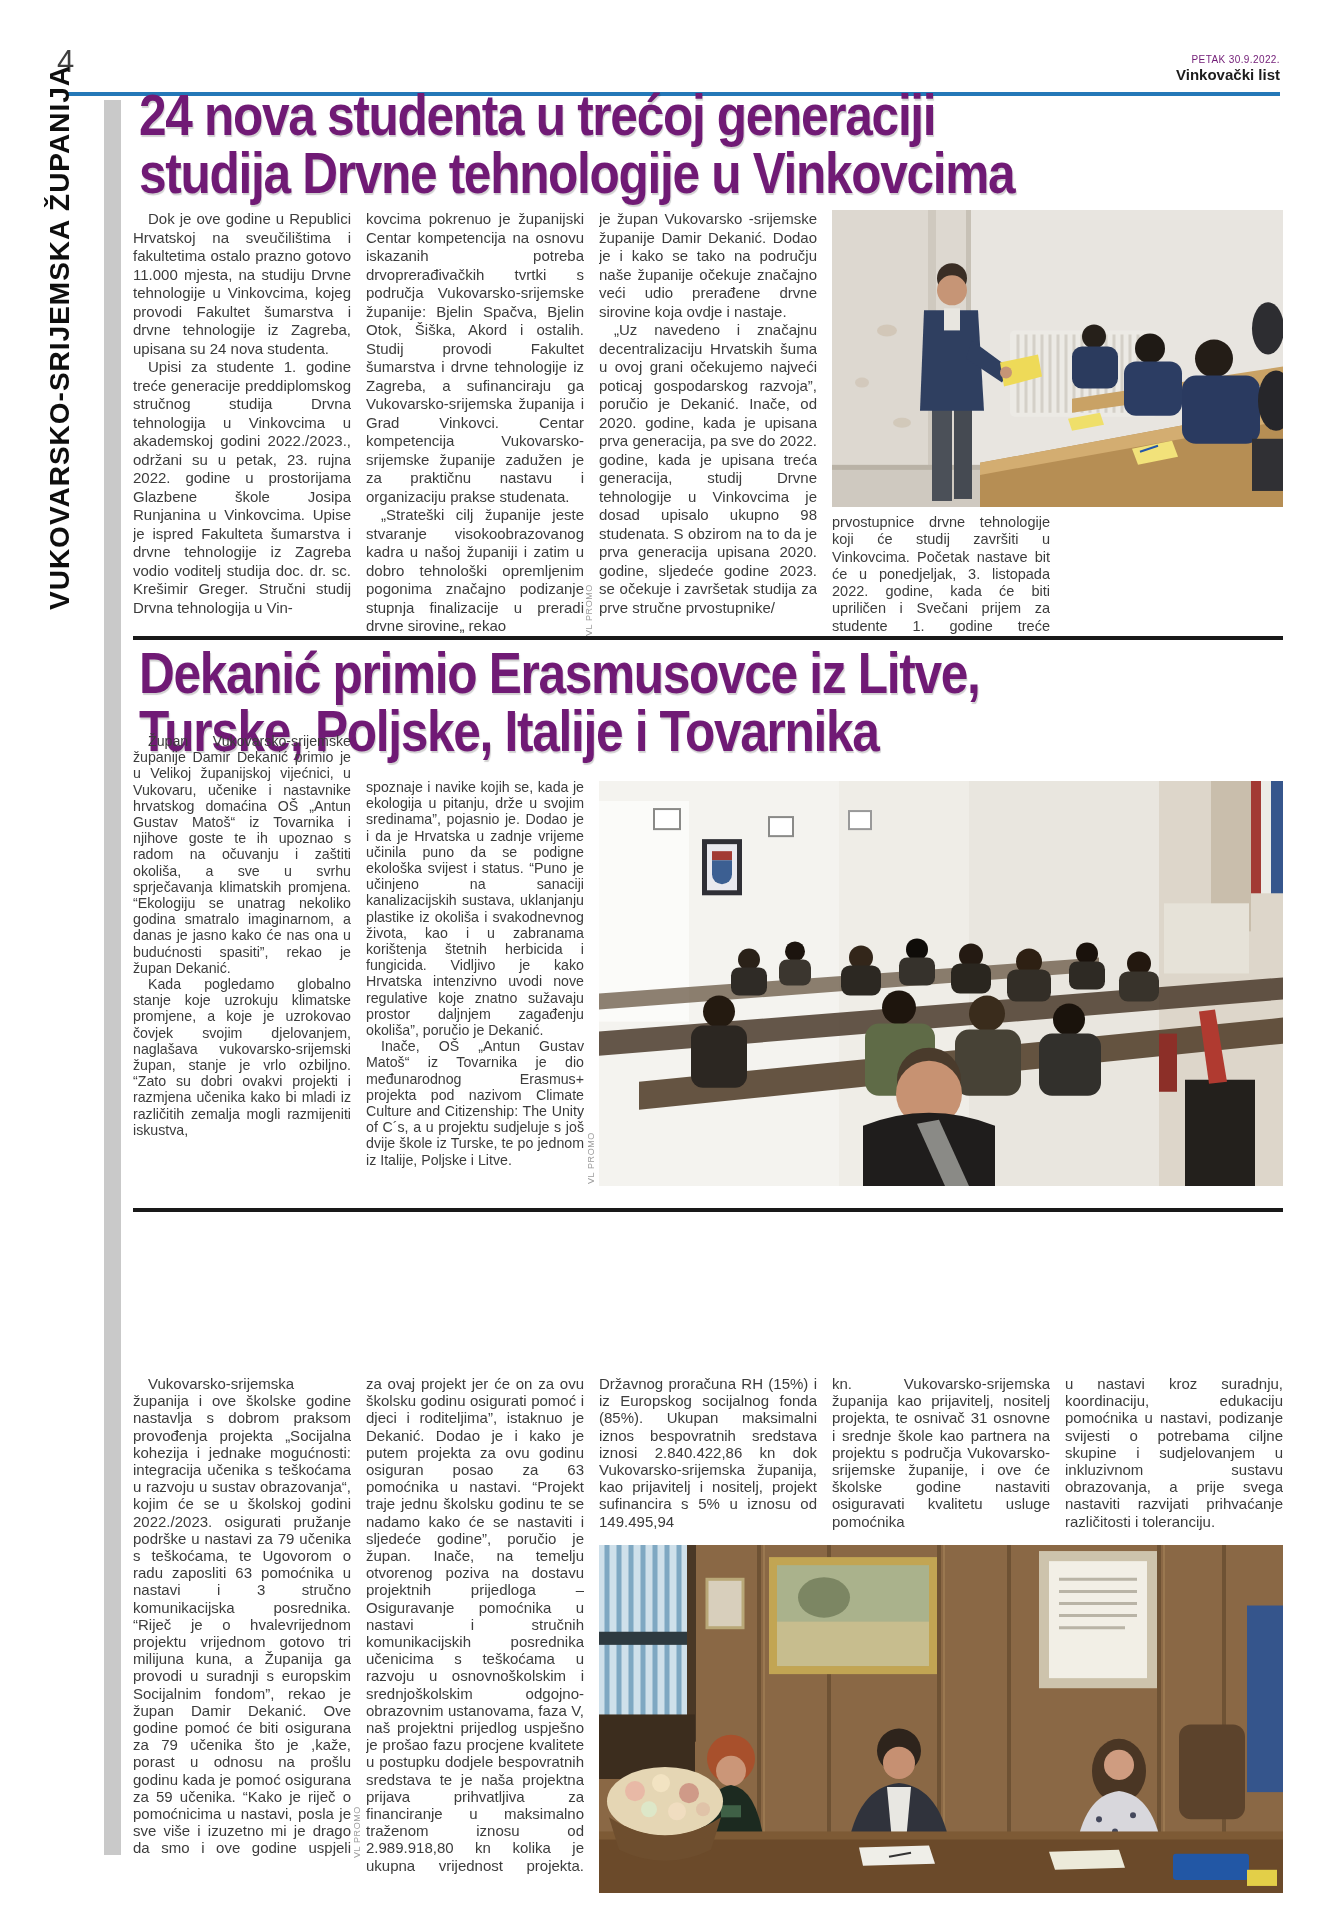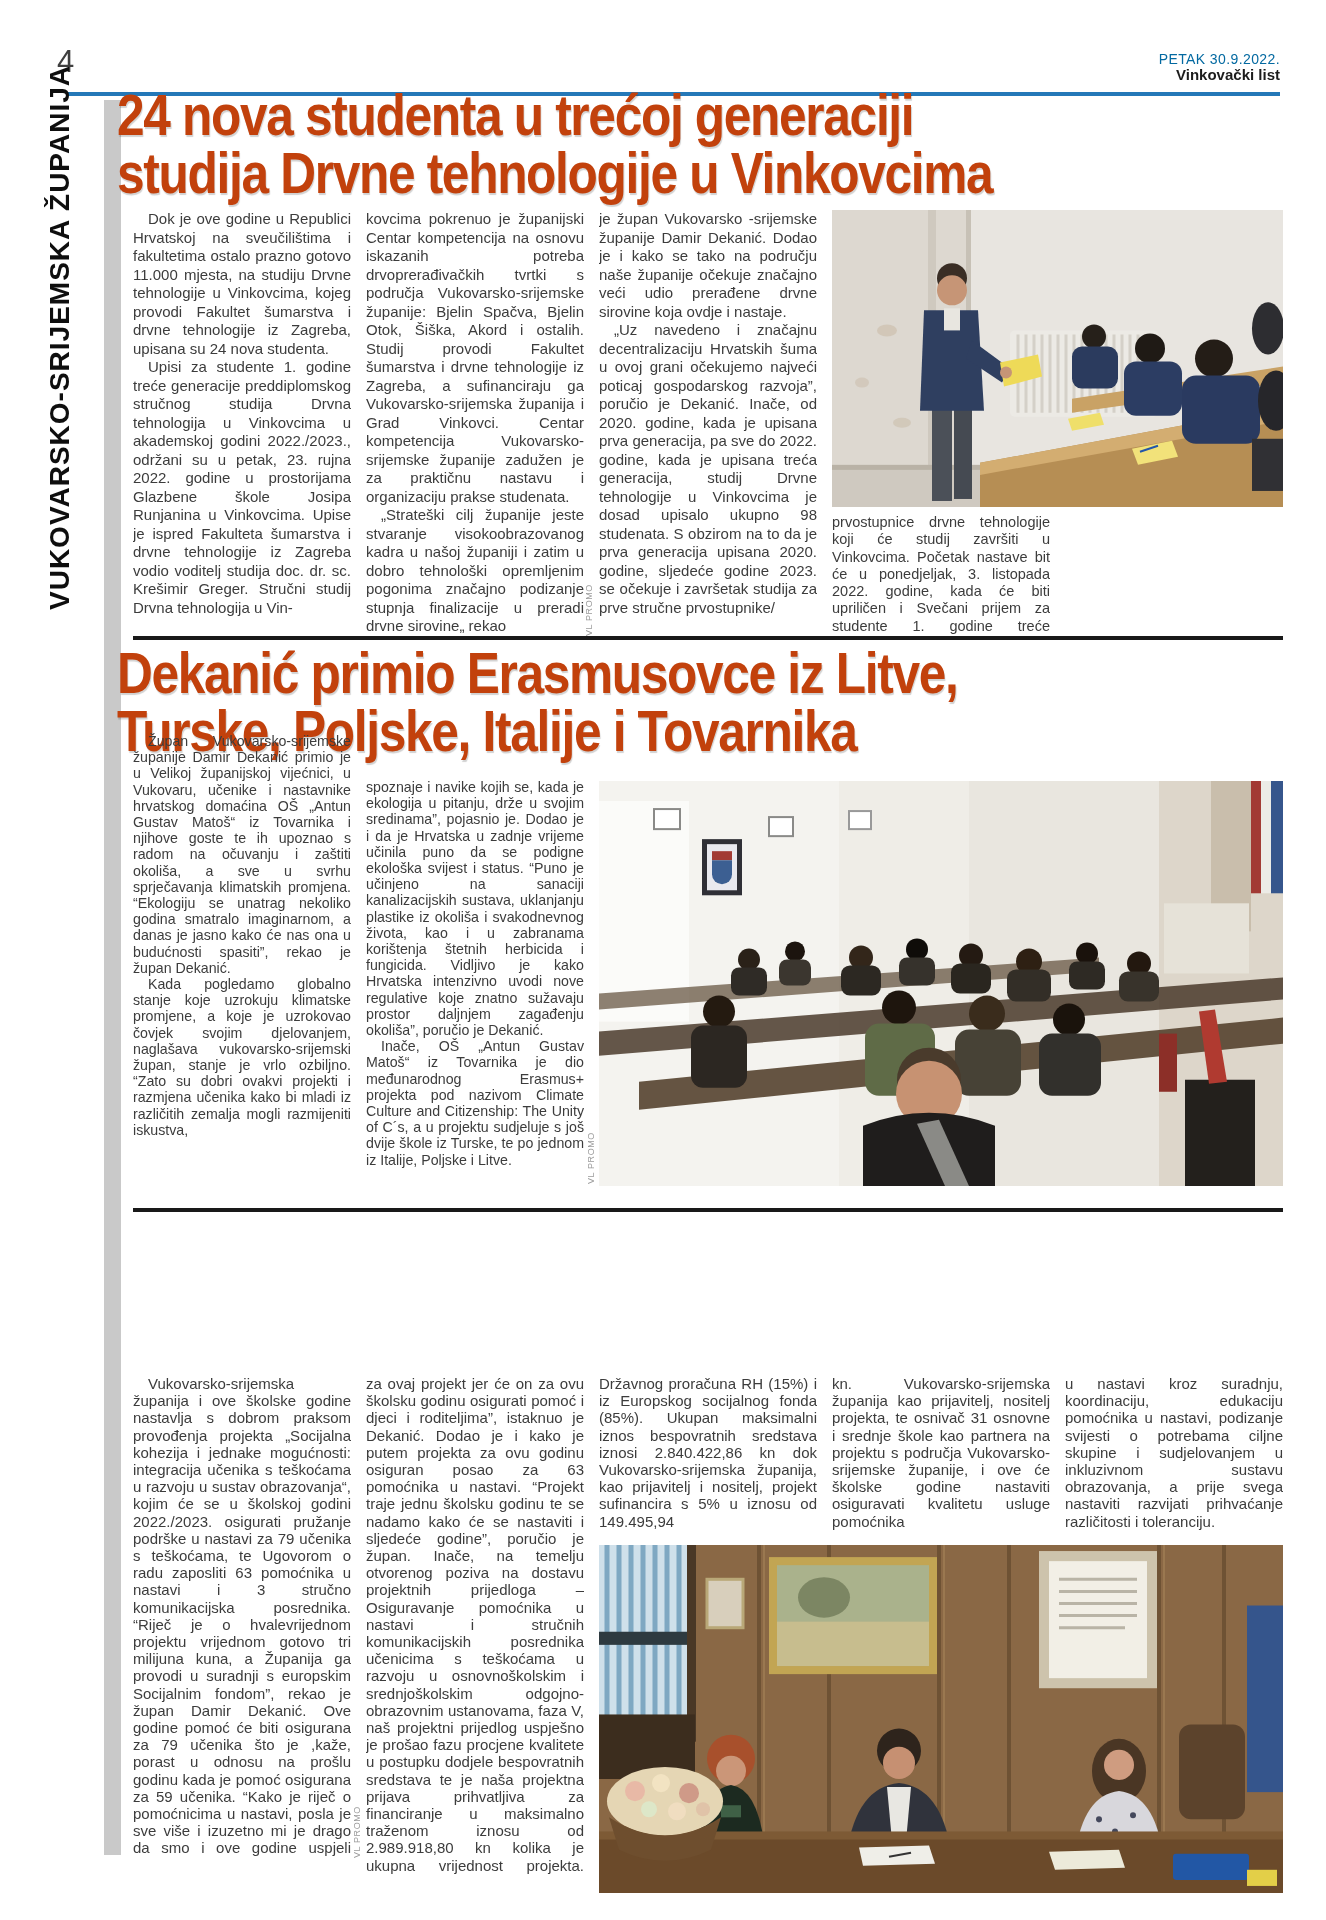--- a/index.html
+++ b/index.html
@@ -1,30 +1,30 @@
 <!DOCTYPE html>
 <html lang="hr"><head>
 <meta charset="utf-8">
 <style>
   html,body{margin:0;padding:0;background:#ffffff;}
   .page{position:relative;width:1326px;height:1920px;margin:0 auto;background:#fff;
         font-family:"Liberation Sans",sans-serif;overflow:hidden;}
   
   .pagenum{position:absolute;left:57px;top:44px;font-size:31px;font-weight:400;color:#3f3f3f;}
   .dateline{position:absolute;right:46px;top:52px;text-align:right;line-height:15px;}
-  .dateline .d{font-size:14px;color:#0369a1;letter-spacing:.4px;}
+  .dateline .d{font-size:10px;color:#701a75;letter-spacing:.4px;}
   .dateline .p{font-size:15px;font-weight:700;color:#1c1c1c;}
   .bluerule{position:absolute;left:68px;top:92px;width:1212px;height:4px;background:#2478b8;}
   
   .vlabel{position:absolute;left:44px;top:95px;height:515px;width:46px;
           writing-mode:vertical-rl;transform:rotate(180deg);
           font-size:28px;font-weight:700;color:#0e0e0e;letter-spacing:1px;white-space:nowrap;}
   .graybar{position:absolute;left:104px;top:100px;width:17px;height:1755px;background:#c9c9c9;}
   
-  .headline{position:absolute;left:117px;width:1160px;color:#c2410c;font-weight:700;}
+  .headline{position:absolute;left:139px;width:1160px;color:#701a75;font-weight:700;}
   .hl-line{transform:scaleX(.87);transform-origin:left;white-space:nowrap;
            letter-spacing:-1.5px;text-shadow:1px 2px 1px rgba(0,0,0,.18);}
   .hl-a{font-size:57px;line-height:58px;}
   .hl-c{font-size:61px;line-height:67px;}
   
   .col{position:absolute;width:218px;overflow:hidden;text-align:justify;color:#3c3c3c;}
   .col p{margin:0;}
   .col p.ind{text-indent:15px;}
   .t1{font-size:15px;line-height:18.5px;}
   .t1c{font-size:14.5px;line-height:17.3px;}

